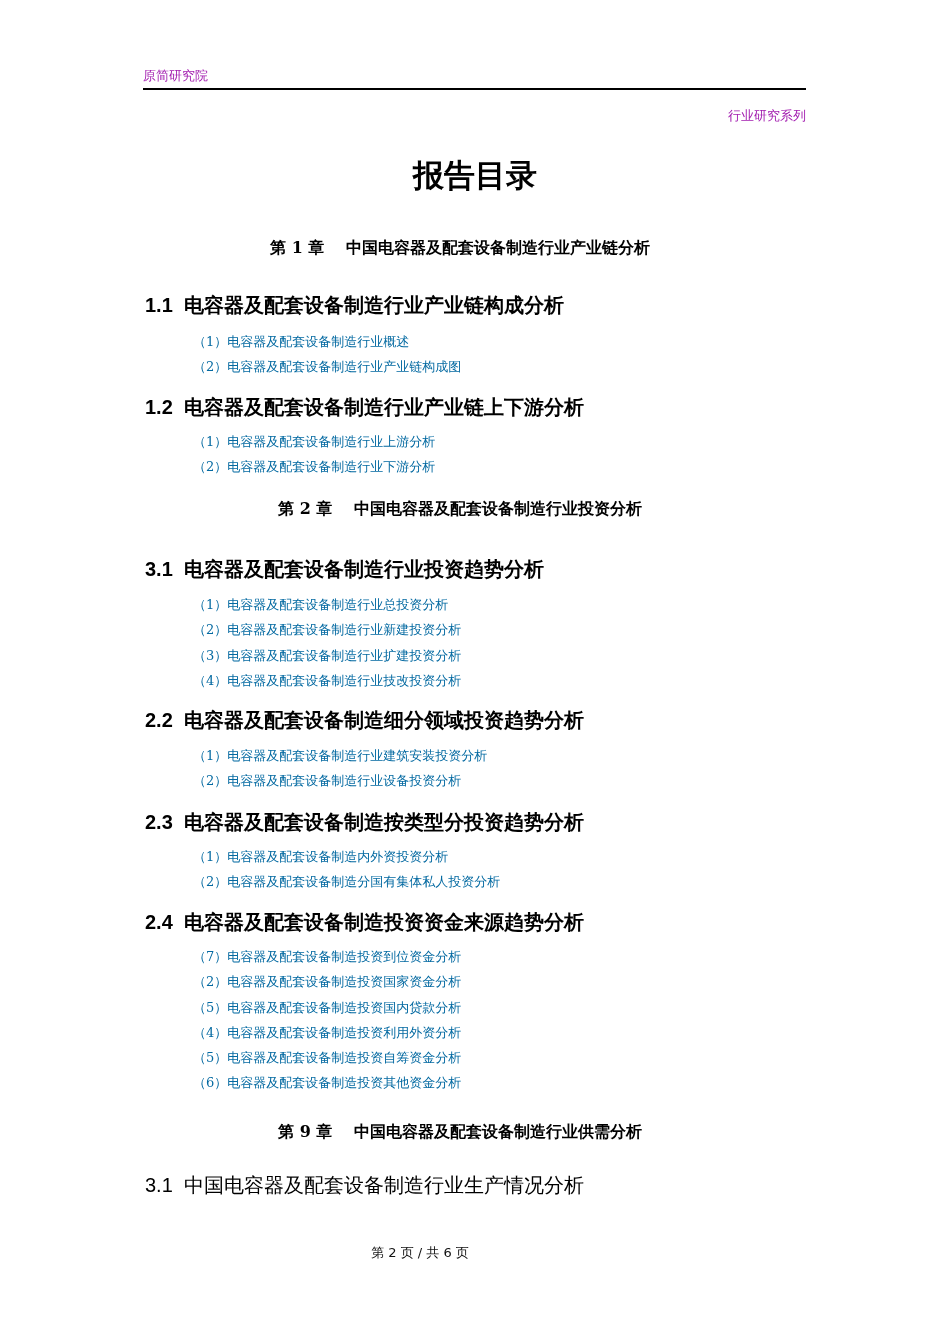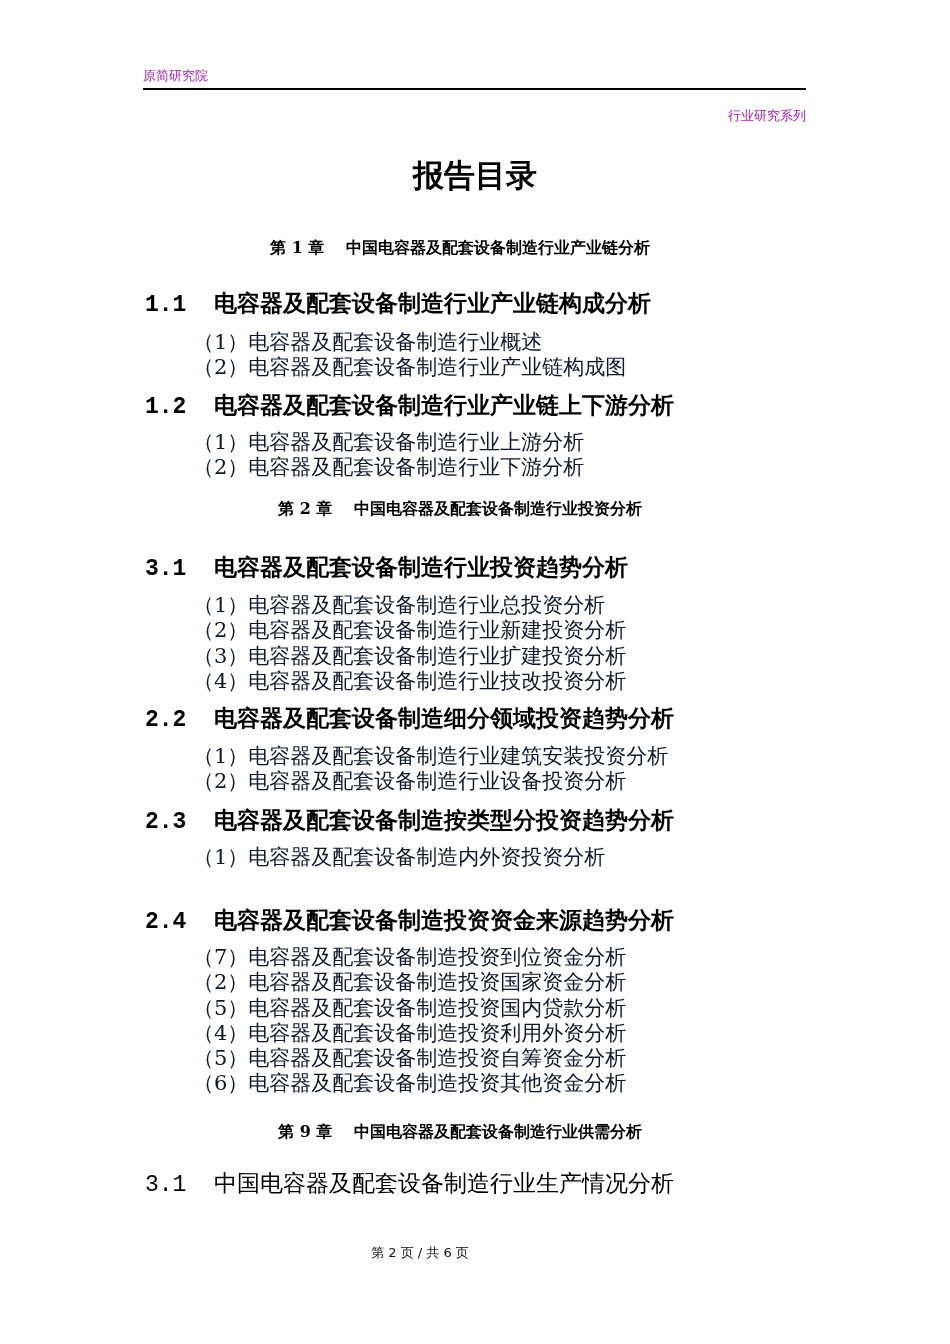--- a/index.html
+++ b/index.html
@@ -6,25 +6,25 @@
   body { width: 950px; height: 1344px; position: relative; overflow: hidden; color: #000; }
   .page { position: absolute; left: 0; top: 0; width: 950px; height: 1344px; background: #fff; }
   .hdr { position: absolute; top: 68px; font-family: "DejaVu Sans", sans-serif; font-size: 13px; line-height: 16px; color: #a21caf; }
   .hdr-left { left: 143px; }
   .hdr-right { right: 144px; text-align: left; margin-top: 40px; }
   .hdr-rule { position: absolute; left: 143px; top: 88px; width: 663px; height: 2px; background: #000; }
   .title { position: absolute; left: 0; width: 950px; top: 158px; text-align: center;
            font-family: "DejaVu Serif", serif; font-weight: bold; font-size: 31px; line-height: 34px; }
   .chapter { position: absolute; left: 0; width: 840px; text-align: center;
              font-family: "DejaVu Serif", serif; font-weight: bold; font-size: 16px; line-height: 30px; white-space: pre; margin-left: 40px; }
-  .section { position: absolute; left: 145px; font-family: Liberation Mono, monospace; font-weight: bold;
-             font-size: 23px; line-height: 28px; white-space: pre; }
+  .section { position: absolute; left: 145px; font-family: Liberation Sans, sans-serif; font-weight: bold;
+             font-size: 20px; line-height: 28px; white-space: pre; }
   .section.light { font-weight: normal; }
   .item { position: absolute; left: 193px; font-family: "DejaVu Serif", serif; font-weight: normal;
-          font-size: 21px; line-height: 24px; color: #0f172a; white-space: pre; }
+          font-size: 13px; line-height: 24px; color: #0369a1; white-space: pre; }
   .footer { position: absolute; left: 0; width: 840px; top: 1245px; text-align: center;
             font-family: "DejaVu Sans", sans-serif; font-size: 13px; line-height: 16px; color: #111; }
 </style>
 </head>
 <body>
 
 <div class="page">
 
   <div class="hdr hdr-left">原简研究院</div>
   <div class="hdr hdr-right">行业研究系列</div>
@@ -49,20 +49,21 @@
   <div class="item" style="top:618px">（2）电容器及配套设备制造行业新建投资分析</div>
   <div class="item" style="top:644px">（3）电容器及配套设备制造行业扩建投资分析</div>
   <div class="item" style="top:669px">（4）电容器及配套设备制造行业技改投资分析</div>
 
   <div class="section" style="top:706px">2.2  电容器及配套设备制造细分领域投资趋势分析</div>
   <div class="item" style="top:744px">（1）电容器及配套设备制造行业建筑安装投资分析</div>
   <div class="item" style="top:769px">（2）电容器及配套设备制造行业设备投资分析</div>
 
   <div class="section" style="top:808px">2.3  电容器及配套设备制造按类型分投资趋势分析</div>
   <div class="item" style="top:845px">（1）电容器及配套设备制造内外资投资分析</div>
+  <div class="item" style="top:870px">（2）电容器及配套设备制造分国有集体私人投资分析</div>
 
   <div class="section" style="top:908px">2.4  电容器及配套设备制造投资资金来源趋势分析</div>
   <div class="item" style="top:945px">（7）电容器及配套设备制造投资到位资金分析</div>
   <div class="item" style="top:970px">（2）电容器及配套设备制造投资国家资金分析</div>
   <div class="item" style="top:996px">（5）电容器及配套设备制造投资国内贷款分析</div>
   <div class="item" style="top:1021px">（4）电容器及配套设备制造投资利用外资分析</div>
   <div class="item" style="top:1046px">（5）电容器及配套设备制造投资自筹资金分析</div>
   <div class="item" style="top:1071px">（6）电容器及配套设备制造投资其他资金分析</div>
 
   <div class="chapter" style="top:1117px">第 9 章　 中国电容器及配套设备制造行业供需分析</div>

